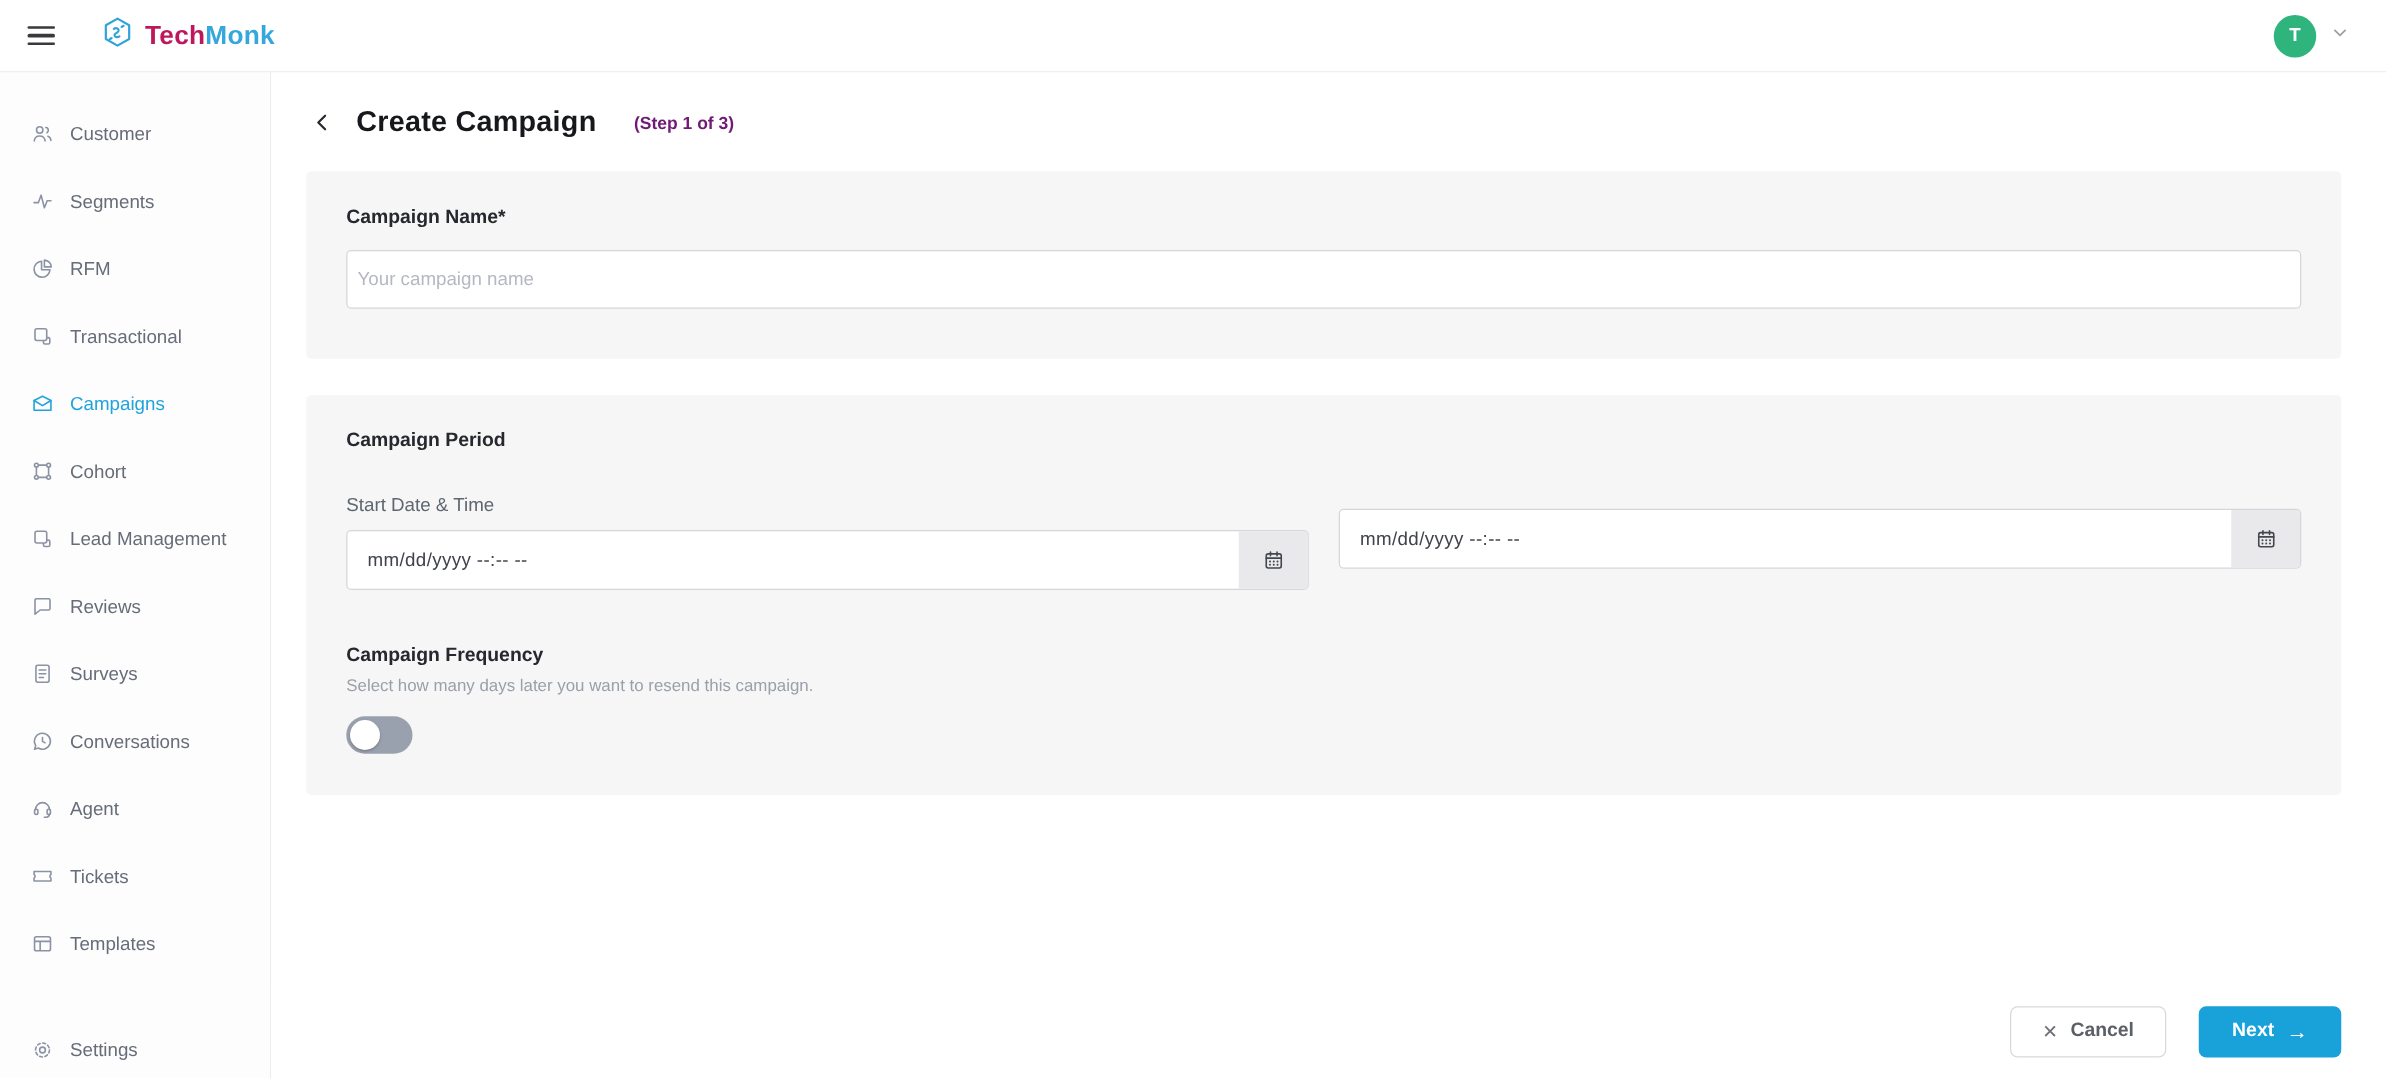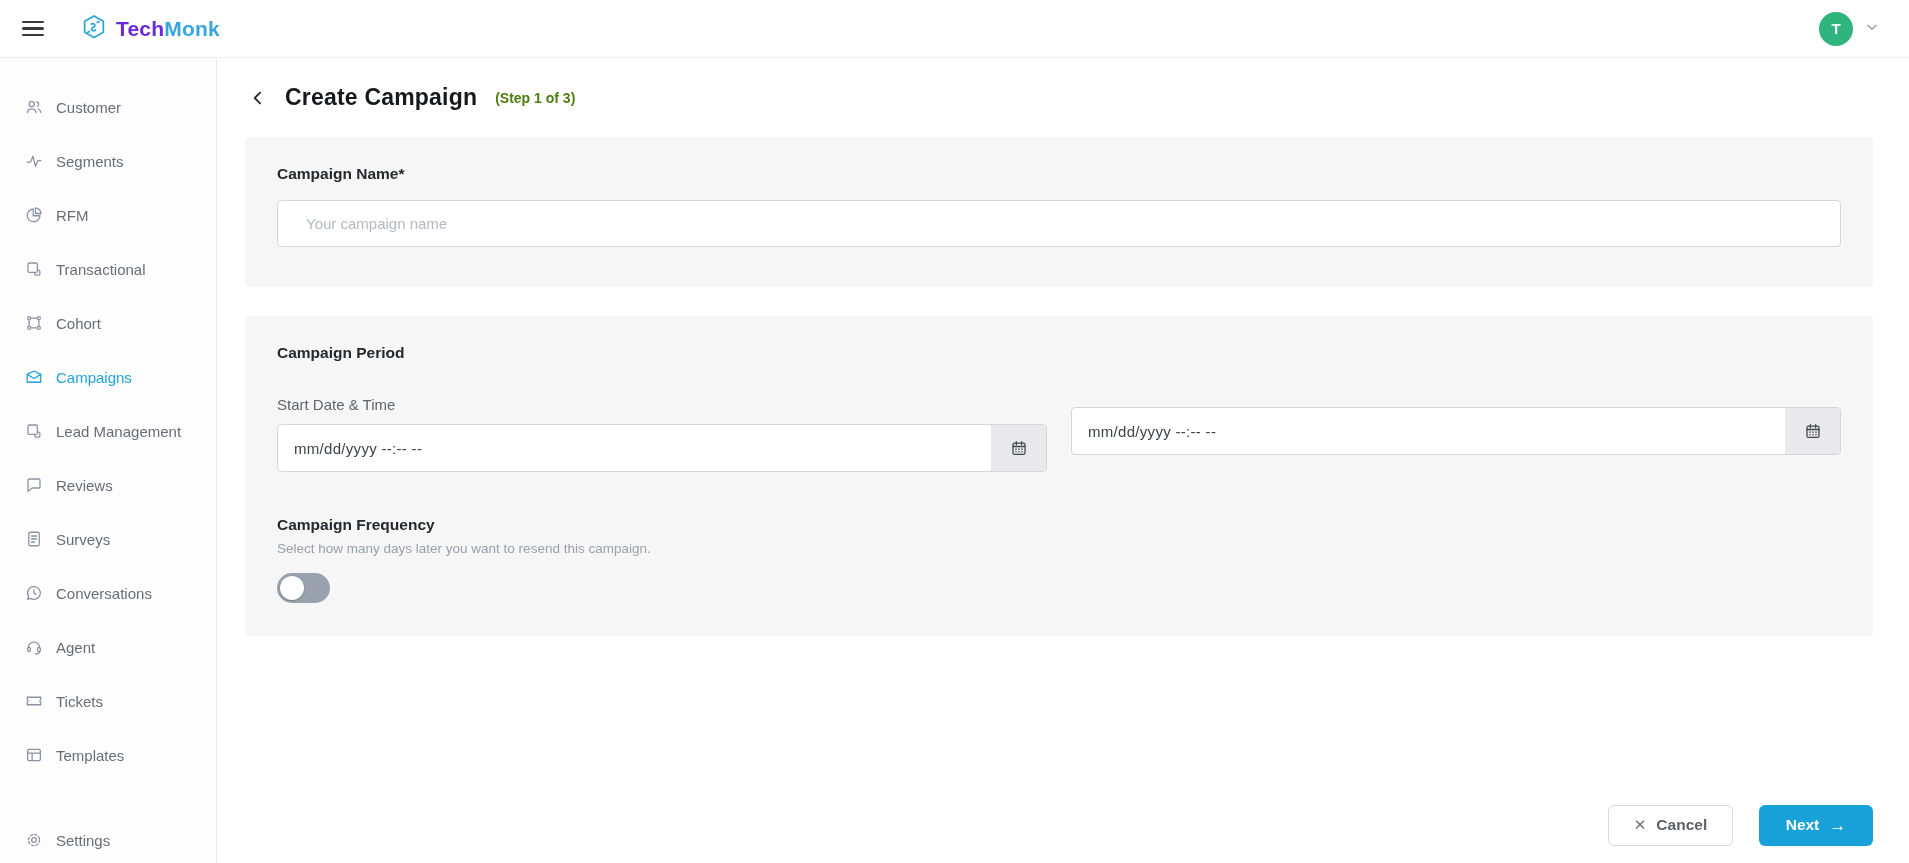--- a/index.html
+++ b/index.html
@@ -10,21 +10,21 @@
          width:100%; height:100%; }
 
   
   .topbar { grid-column:1 / 3; display:flex; align-items:center; background:#fff;
             border-bottom:1px solid #ececee; padding:0 30px 0 22px; }
   .hamburger { width:22px; height:16px; display:flex; flex-direction:column;
                justify-content:space-between; cursor:pointer; }
   .hamburger span { display:block; height:2.4px; background:#3a3a3e; border-radius:2px; }
   .logo { display:flex; align-items:center; margin-left:36px; gap:8px; }
   .logo-text { font-size:21px; font-weight:700; letter-spacing:.2px; }
-  .logo-text .tech { color:#6d28d9; }
+  .logo-text .tech { color:#be185d; }
   .logo-text .monk { color:#35a7dc; }
   .top-right { margin-left:auto; display:flex; align-items:center; gap:12px; }
   .avatar { width:34px; height:34px; border-radius:50%; background:#2fb47e; color:#fff;
             font-size:15px; font-weight:700; display:flex; align-items:center;
             justify-content:center; cursor:pointer; }
 
   
   .sidebar { background:#fdfdfe; border-right:1px solid #ececee; padding-top:22px;
              display:flex; flex-direction:column; overflow:hidden; }
   .side-item { height:54px; display:flex; align-items:center; gap:13px;
@@ -32,28 +32,28 @@
   .side-item svg { flex:0 0 auto; color:#8a92a3; }
   .side-item.active, .side-item.active svg { color:#21a3dc; }
   .side-item.settings { margin-top:auto; height:46px; }
 
   
   .main { position:relative; background:#fff; overflow:hidden; }
   .content { padding:26px 36px 0 28px; }
   .page-head { display:flex; align-items:center; gap:16px; margin-bottom:26px; padding-left:2px; }
   .back-btn { width:22px; height:22px; display:flex; align-items:center; justify-content:center; cursor:pointer; }
   .page-title { font-size:23px; font-weight:700; color:#17181c; letter-spacing:.2px; }
-  .page-step { font-size:14px; font-weight:600; color:#4d7c0f; margin-left:2px; }
+  .page-step { font-size:14px; font-weight:600; color:#701a75; margin-left:14px; }
 
   .card { background:#f6f6f7; border-radius:4px; margin-bottom:29px; padding:28px 32px 33px 32px; }
   .section-title { font-size:15.5px; font-weight:700; color:#26282d; }
   .section-sub { font-size:13.5px; color:#9aa0a8; margin-top:7px; }
 
   .text-input { margin-top:17px; height:47px; background:#fff; border:1px solid #d6d6da;
-                border-radius:4px; width:100%; padding:0 28px; font-size:15px;
+                border-radius:4px; width:100%; padding:0 8px; font-size:15px;
                 font-family:"Liberation Sans", sans-serif; color:#3f434a; }
   .text-input::placeholder { color:#b4b8c0; }
 
   .period-grid { display:grid; grid-template-columns:1fr 1fr; column-gap:24px; margin-top:34px; }
   .field-label { font-size:15px; color:#5f6670; }
   .date-input { margin-top:11px; height:48px; background:#fff; border:1px solid #d6d6da;
                 border-radius:4px; display:flex; align-items:stretch; overflow:hidden; cursor:text; }
   .date-text { flex:1; display:flex; align-items:center; padding:0 16px; font-size:15px;
                color:#3f434a; letter-spacing:.3px; }
   .cal-btn { width:55px; background:#e9e9eb; display:flex; align-items:center;
@@ -140,37 +140,37 @@
     </div>
 
     <div class="side-item">
       <svg width="18" height="18" viewBox="0 0 24 24" fill="none" stroke="currentColor" stroke-width="1.7" stroke-linejoin="round">
           <rect x="4" y="4" width="12.5" height="12.5" rx="2"></rect>
           <path d="M13 16.5v2.2a1.6 1.6 0 0 0 1.6 1.6h3.6a1.6 1.6 0 0 0 1.6-1.6v-3.6a1.6 1.6 0 0 0-1.6-1.6h-1.7"></path>
         </svg>
       <span>Transactional</span>
     </div>
 
+    <div class="side-item active">
+      <svg width="18" height="18" viewBox="0 0 24 24" fill="none" stroke="currentColor" stroke-width="1.7" stroke-linejoin="round" stroke-linecap="round">
+          <path d="M3 8.5L12 4l9 4.5V19H3z"></path>
+          <path d="M3 8.5l9 5.5 9-5.5"></path>
+        </svg>
+      <span>Campaigns</span>
+    </div>
+
     <div class="side-item">
       <svg width="18" height="18" viewBox="0 0 24 24" fill="none" stroke="currentColor" stroke-width="1.7" stroke-linejoin="round">
           <path d="M7.5 5.5h9M7.5 18.5h9M5.5 7.5v9M18.5 7.5v9"></path>
           <circle cx="5.5" cy="5.5" r="2"></circle>
           <circle cx="18.5" cy="5.5" r="2"></circle>
           <circle cx="5.5" cy="18.5" r="2"></circle>
           <circle cx="18.5" cy="18.5" r="2"></circle>
         </svg>
       <span>Cohort</span>
-    </div>
-
-    <div class="side-item active">
-      <svg width="18" height="18" viewBox="0 0 24 24" fill="none" stroke="currentColor" stroke-width="1.7" stroke-linejoin="round" stroke-linecap="round">
-          <path d="M3 8.5L12 4l9 4.5V19H3z"></path>
-          <path d="M3 8.5l9 5.5 9-5.5"></path>
-        </svg>
-      <span>Campaigns</span>
     </div>
 
     <div class="side-item">
       <svg width="18" height="18" viewBox="0 0 24 24" fill="none" stroke="currentColor" stroke-width="1.7" stroke-linejoin="round">
           <rect x="4" y="4" width="12.5" height="12.5" rx="2"></rect>
           <path d="M13 16.5v2.2a1.6 1.6 0 0 0 1.6 1.6h3.6a1.6 1.6 0 0 0 1.6-1.6v-3.6a1.6 1.6 0 0 0-1.6-1.6h-1.7"></path>
         </svg>
       <span>Lead Management</span>
     </div>
 

